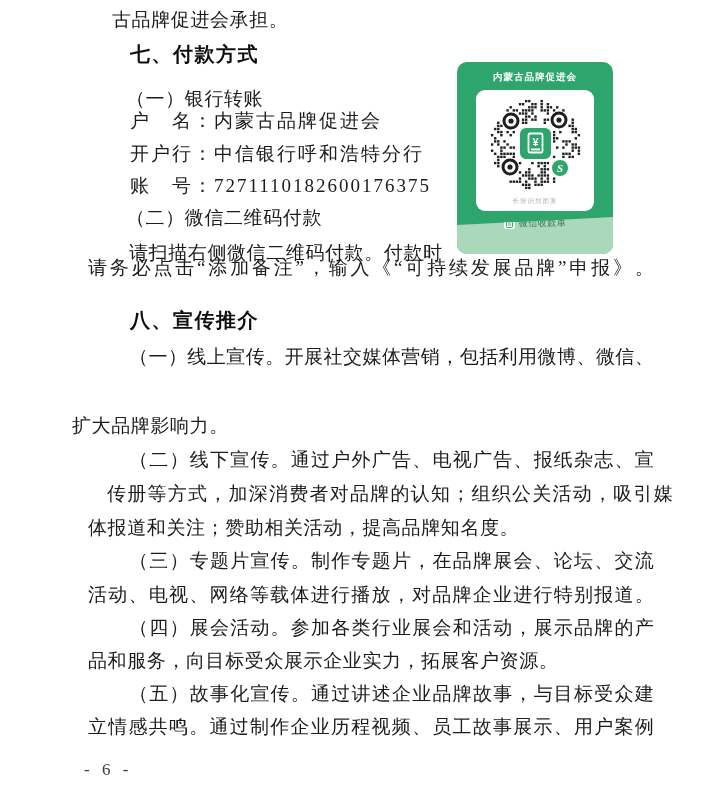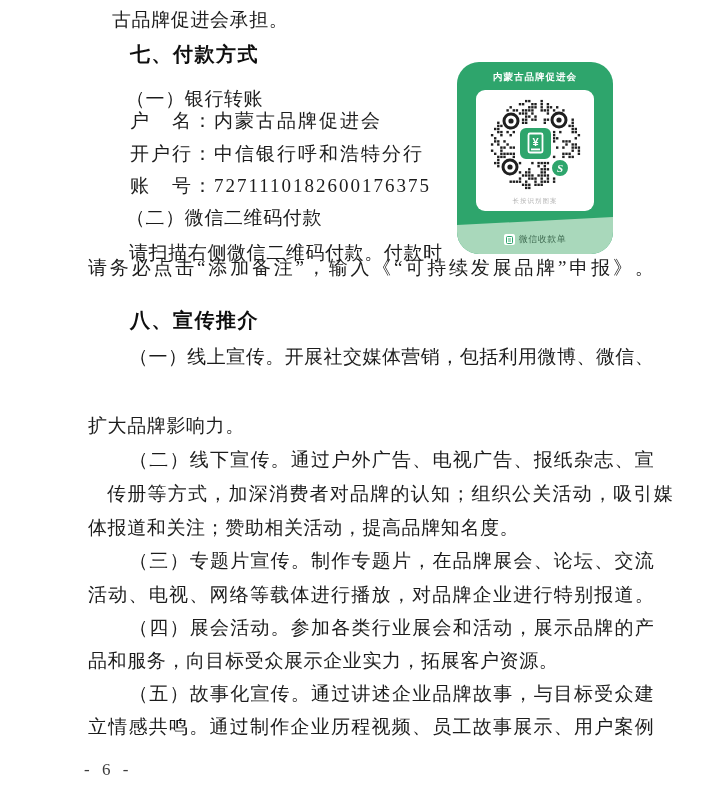--- a/index.html
+++ b/index.html
@@ -12,21 +12,21 @@
   .jl{white-space:normal;text-align:justify;text-align-last:justify;letter-spacing:0.2px;}
   .hd{font-family:"Liberation Sans","DejaVu Sans",sans-serif;font-weight:700;
       font-size:20px;letter-spacing:1.5px;color:#0e0e0e;white-space:pre;}
   .fl{letter-spacing:2px;}
   .pgnum{position:absolute;font-size:17px;letter-spacing:4px;color:#3d3d3d;
          font-family:"Liberation Serif","DejaVu Serif",serif;}
 
   
   .qr-card{
     position:absolute;left:457px;top:62px;width:156px;height:192px;
-    background:var(--card-green,#2ea56c);border-radius:22px;overflow:hidden;
+    background:var(--card-green,#2ea56c);border-radius:10px;overflow:hidden;
     font-family:"Liberation Sans","DejaVu Sans",sans-serif;
   }
   .qr-title{
     position:absolute;top:9px;left:0;width:100%;text-align:center;
     color:#fff;font-size:9.5px;letter-spacing:1px;font-weight:600;
   }
   .qr-box{
     position:absolute;left:19px;top:28px;width:118px;height:121px;
     background:#fff;border-radius:9px;
   }
@@ -34,21 +34,21 @@
   .qr-hint{
     position:absolute;bottom:5px;left:0;width:100%;text-align:center;
     color:#b4b4b4;font-size:6.5px;letter-spacing:1px;
   }
   .qr-band{
     position:absolute;left:0;bottom:0;width:100%;height:37px;
     background:var(--band-green,#a9d8bb);
     clip-path:polygon(0 8px,100% 0,100% 100%,0 100%);
     display:flex;align-items:flex-end;justify-content:center;
   }
-  .band-inner{display:flex;align-items:center;gap:4px;margin-bottom:8px;}
+  .band-inner{display:flex;align-items:center;gap:4px;margin-bottom:24px;}
   .band-icon{
     width:11px;height:11px;background:#fff;border-radius:2px;
     display:flex;align-items:center;justify-content:center;
   }
   .band-icon svg{display:block;}
   .band-label{color:#3f6b51;font-size:9px;letter-spacing:0.5px;}
 </style>
 </head>
 <body>
 
@@ -63,21 +63,21 @@
   <div class="ln fl" style="left:130px;top:142px;">开户行：中信银行呼和浩特分行</div>
   <div class="ln fl" style="left:130px;top:174px;">账　号：7271110182600176375</div>
 
   <div class="ln" style="left:126px;top:206px;">（二）微信二维码付款</div>
   <div class="ln" style="left:129px;top:241px;">请扫描右侧微信二维码付款。付款时</div>
   <div class="ln jl" style="left:88px;top:256px;width:566px;">请务必点击“添加备注”，输入《“可持续发展品牌”申报》。</div>
 
   <div class="ln hd" style="left:130px;top:308px;">八、宣传推介</div>
 
   <div class="ln jl" style="left:129px;top:345px;width:525px;">（一）线上宣传。开展社交媒体营销，包括利用微博、微信、</div>
-  <div class="ln" style="left:88px;top:414px;">扩大品牌影响力。</div>
+  <div class="ln" style="left:72px;top:414px;">扩大品牌影响力。</div>
   <div class="ln jl" style="left:129px;top:448px;width:525px;">（二）线下宣传。通过户外广告、电视广告、报纸杂志、宣</div>
   <div class="ln jl" style="left:88px;top:482px;width:566px;margin-left:19px;">传册等方式，加深消费者对品牌的认知；组织公关活动，吸引媒</div>
   <div class="ln" style="left:88px;top:516px;">体报道和关注；赞助相关活动，提高品牌知名度。</div>
   <div class="ln jl" style="left:129px;top:549px;width:525px;">（三）专题片宣传。制作专题片，在品牌展会、论坛、交流</div>
   <div class="ln jl" style="left:88px;top:583px;width:566px;">活动、电视、网络等载体进行播放，对品牌企业进行特别报道。</div>
   <div class="ln jl" style="left:129px;top:616px;width:525px;">（四）展会活动。参加各类行业展会和活动，展示品牌的产</div>
   <div class="ln" style="left:88px;top:649px;">品和服务，向目标受众展示企业实力，拓展客户资源。</div>
   <div class="ln jl" style="left:129px;top:682px;width:525px;">（五）故事化宣传。通过讲述企业品牌故事，与目标受众建</div>
   <div class="ln jl" style="left:88px;top:715px;width:566px;">立情感共鸣。通过制作企业历程视频、员工故事展示、用户案例</div>
 

